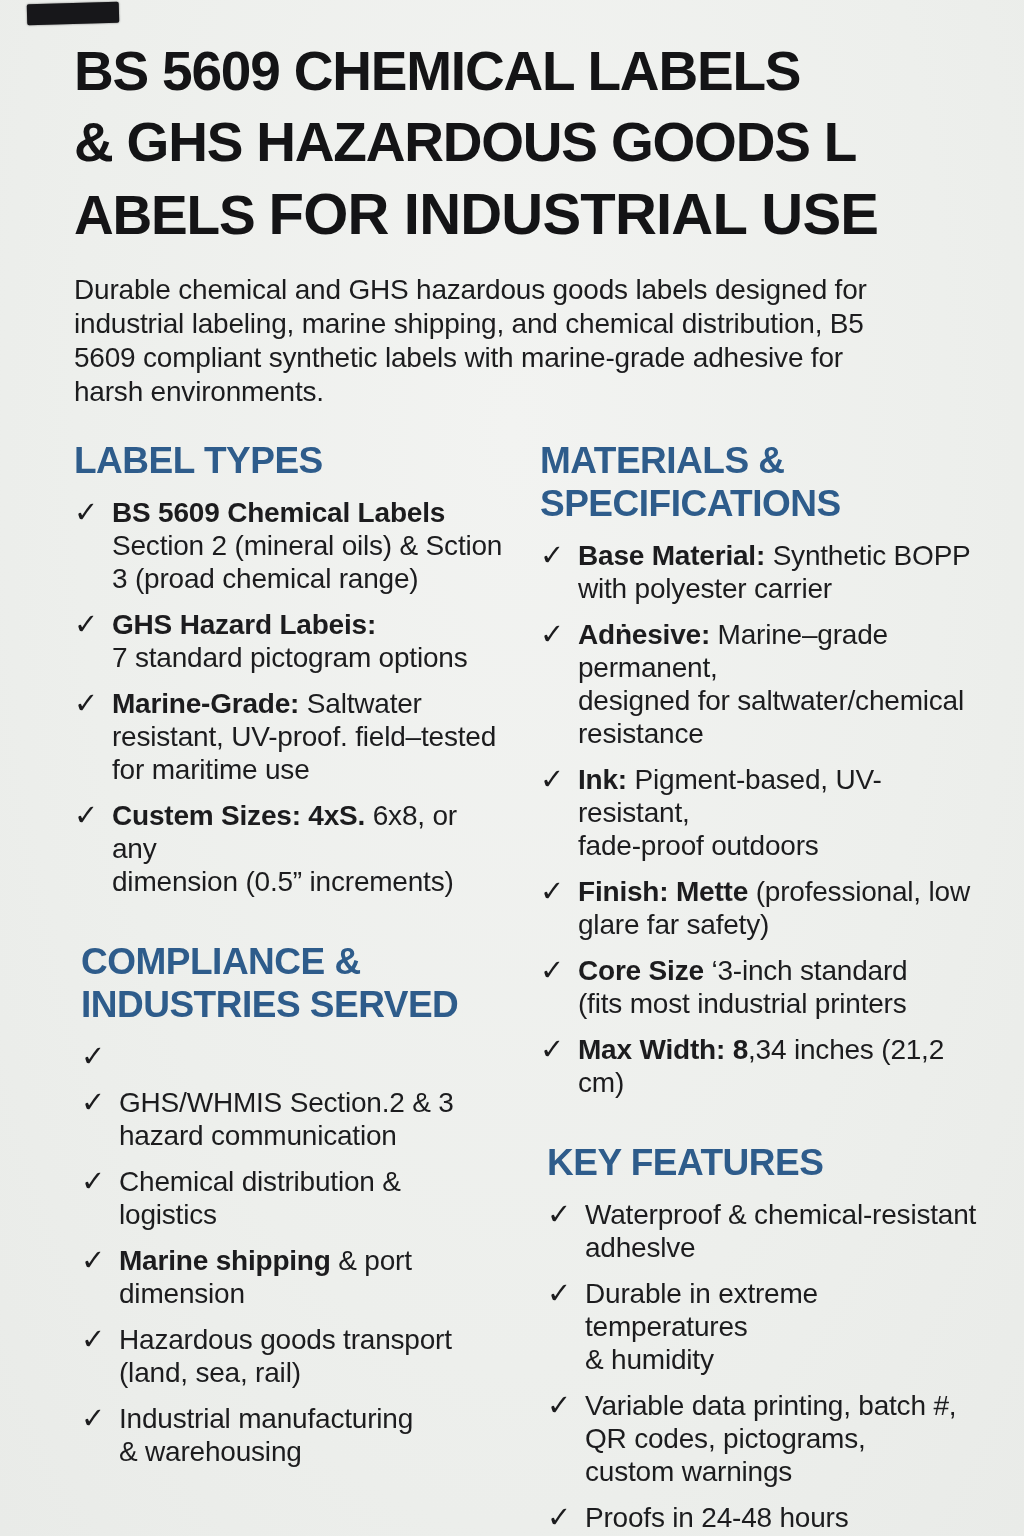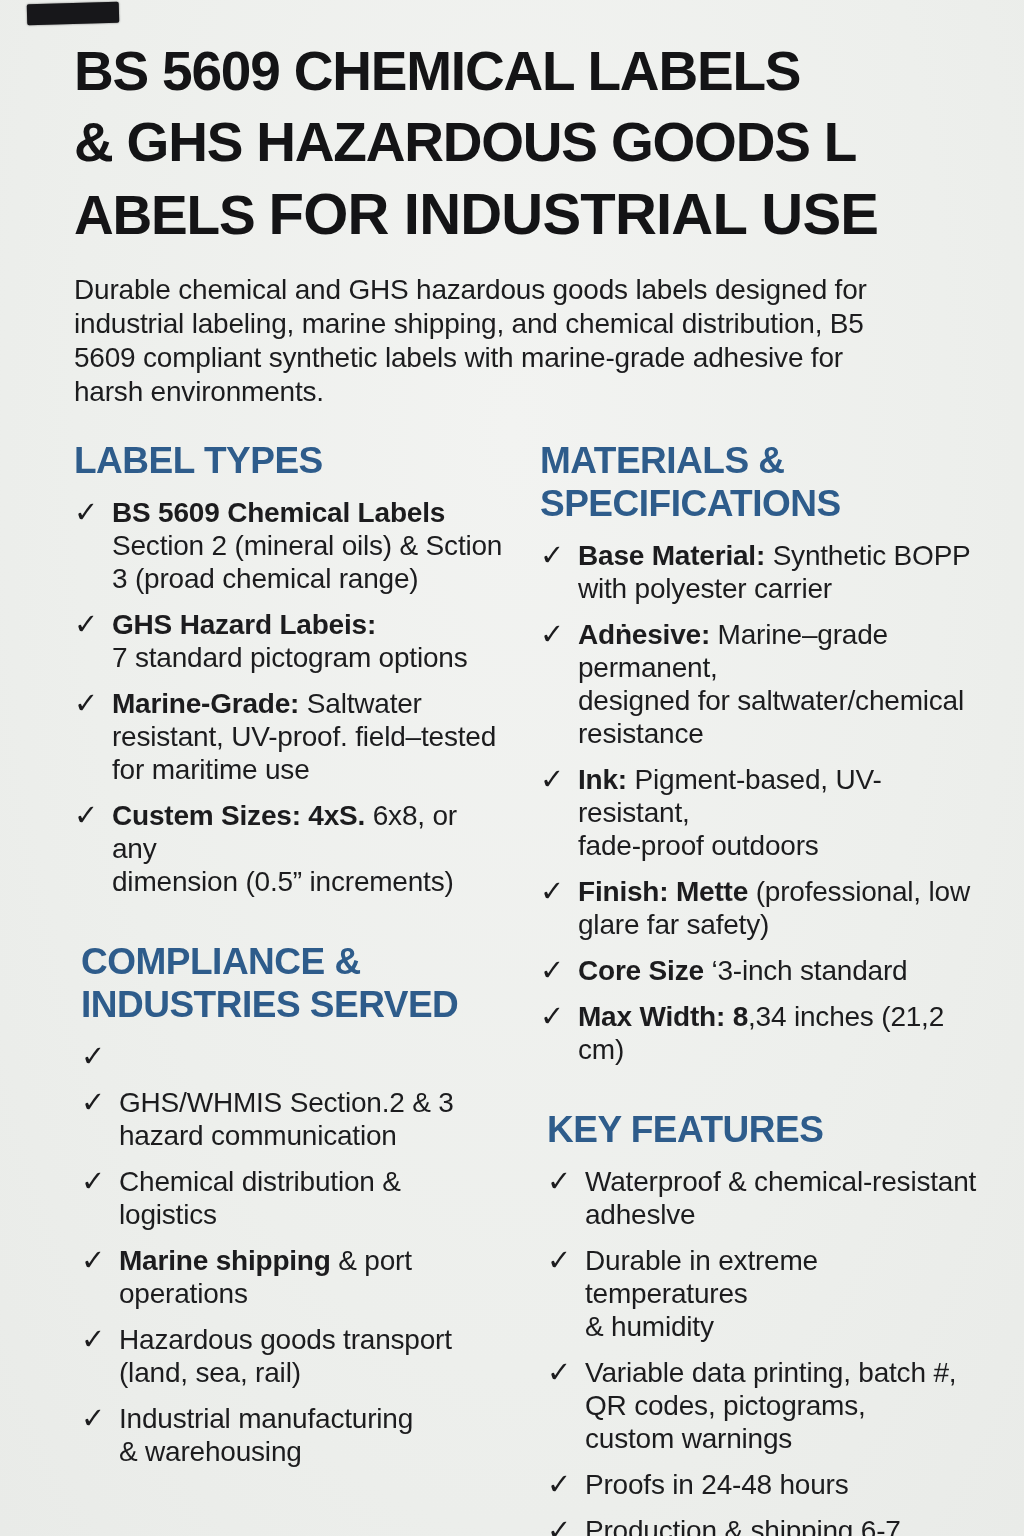--- a/index.html
+++ b/index.html
@@ -102,21 +102,21 @@
             <li class="bullet">
               <span class="check">✓</span>
               <span class="bullet-text"><span>GHS/WHMIS Section.2 &amp; 3</span><br><span>hazard communication</span></span>
             </li>
             <li class="bullet">
               <span class="check">✓</span>
               <span class="bullet-text"><span>Chemical distribution &amp;</span><br><span>logistics</span></span>
             </li>
             <li class="bullet">
               <span class="check">✓</span>
-              <span class="bullet-text"><strong>Marine shipping</strong><span> &amp; port</span><br><span>operations</span></span>
+              <span class="bullet-text"><strong>Marine shipping</strong><span> &amp; port</span><br><span>dimension</span></span>
             </li>
             <li class="bullet">
               <span class="check">✓</span>
               <span class="bullet-text"><span>Hazardous goods transport</span><br><span>(land, sea, rail)</span></span>
             </li>
             <li class="bullet">
               <span class="check">✓</span>
               <span class="bullet-text"><span>Industrial manufacturing</span><br><span>&amp; warehousing</span></span>
             </li>
           </ul>
@@ -138,21 +138,21 @@
             <li class="bullet">
               <span class="check">✓</span>
               <span class="bullet-text"><strong>Ink:</strong><span> Pigment-based, UV-resistant,</span><br><span>fade-proof outdoors</span></span>
             </li>
             <li class="bullet">
               <span class="check">✓</span>
               <span class="bullet-text"><strong>Finish: Mette</strong><span> (professional, low</span><br><span>glare far safety)</span></span>
             </li>
             <li class="bullet">
               <span class="check">✓</span>
-              <span class="bullet-text"><strong>Core Size</strong><span> ‘3-inch standard</span><br></span>
+              <span class="bullet-text"><strong>Core Size</strong><span> ‘3-inch standard</span><br><span>(fits most industrial printers</span></span>
             </li>
             <li class="bullet">
               <span class="check">✓</span>
               <span class="bullet-text"><strong>Max Width: 8</strong><span>,34 inches (21,2 cm)</span></span>
             </li>
           </ul>
         </div>
         <div class="section">
           <h2 class="section-heading">KEY FEATURES</h2>
           <ul class="bullets">

